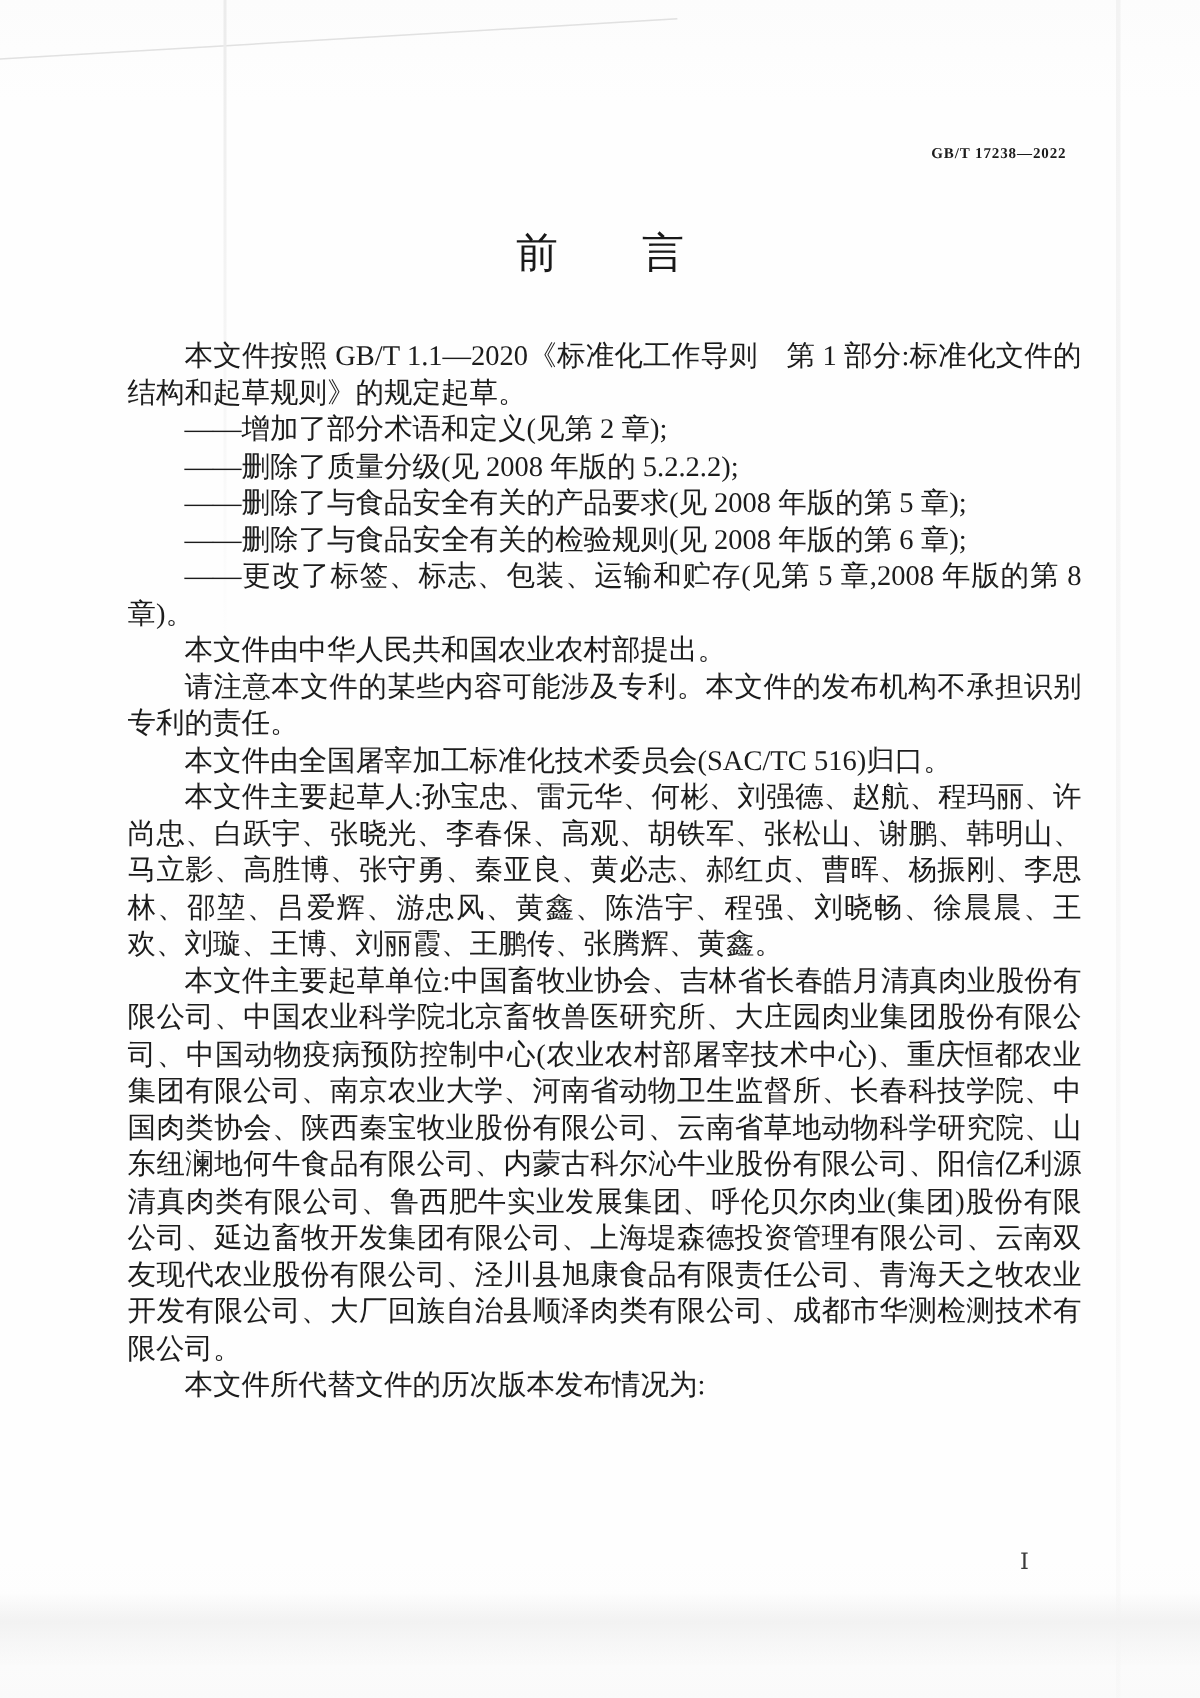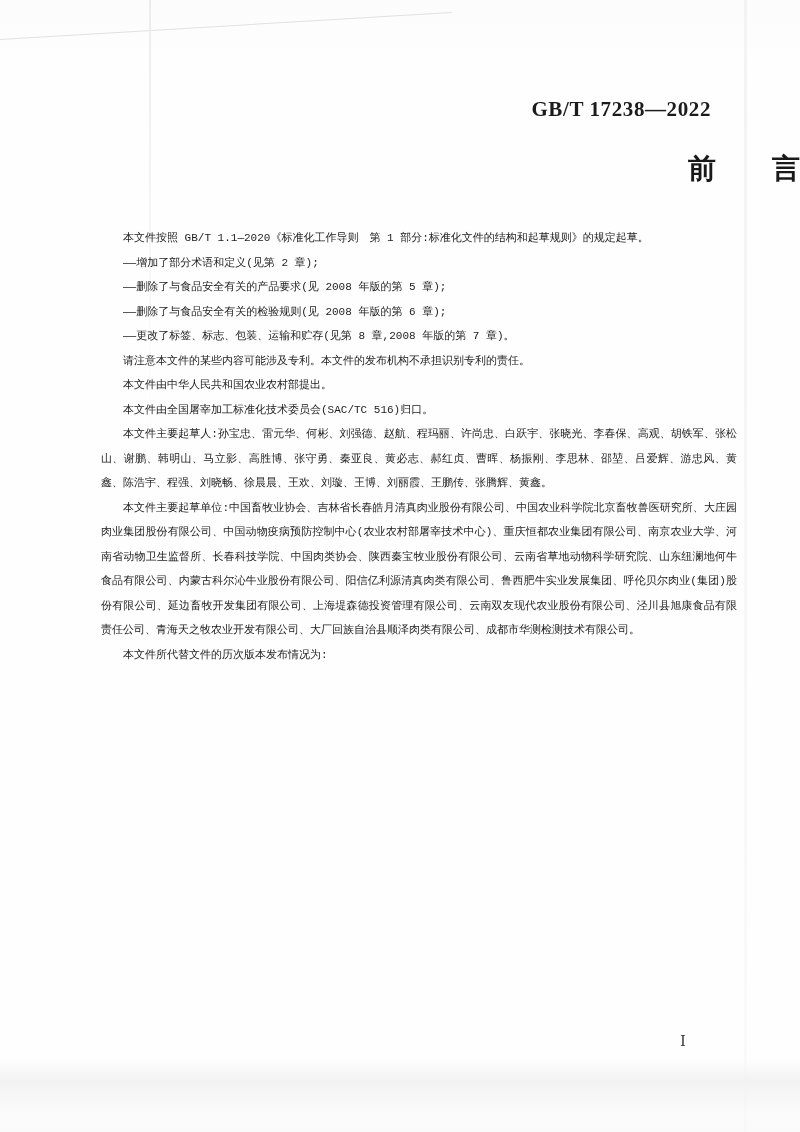--- a/index.html
+++ b/index.html
@@ -32,39 +32,38 @@
     width: 3px; height: 1132px;
     background: linear-gradient(180deg, #f3f3f3, rgba(243,243,243,.35));
   }
   .artifact-bottom-band {
     position: absolute; left: 0; right: 0; top: 1062px;
     height: 48px;
     background: linear-gradient(180deg, rgba(240,240,240,.0), #f2f2f2 40%, rgba(247,247,247,.2));
   }
   .doc-code {
     position: absolute; top: 97px; right: 89px;
-    font-size: 21px; font-weight: 700;
+    font-size: 10px; font-weight: 700;
     letter-spacing: .6px;
     color: #1b1b1b;
   }
   .title {
     position: absolute; top: 150px; left: 0;
-    width: 100%; text-align: right;
+    width: 100%; text-align: center;
     margin: 0;
-    font-size: 28px; font-weight: 700;
+    font-size: 28px; font-weight: 400;
     color: #191919;
   }
   .body-text {
-    position: absolute; top: 226px; left: 101px;
+    position: absolute; top: 226px; left: 85px;
     width: 636px;
-    font-size: 11px;
+    font-size: 19px;
     line-height: 24.5px;
     color: #1c1c1c;
     text-align: justify;
-    font-family: Liberation Mono, monospace;
   }
   .body-text p {
     margin: 0;
     text-indent: 2em;
     word-break: break-all;
   }
   .page-num {
     position: absolute; top: 1032px; left: 680px;
     font-size: 15px; color: #3a3a3a;
   }
@@ -79,25 +78,26 @@
   <div class="artifact-vline-right"></div>
   <div class="artifact-bottom-band"></div>
 
   <div class="doc-code">GB/T 17238—2022</div>
 
   <h1 class="title">前　　言</h1>
 
   <div class="body-text">
     <p>本文件按照 GB/T 1.1—2020《标准化工作导则　第 1 部分:标准化文件的结构和起草规则》的规定起草。</p>
     <p>——增加了部分术语和定义(见第 2 章);</p>
+    <p>——删除了质量分级(见 2008 年版的 5.2.2.2);</p>
     <p>——删除了与食品安全有关的产品要求(见 2008 年版的第 5 章);</p>
     <p>——删除了与食品安全有关的检验规则(见 2008 年版的第 6 章);</p>
-    <p>——更改了标签、标志、包装、运输和贮存(见第 8 章,2008 年版的第 7 章)。</p>
+    <p>——更改了标签、标志、包装、运输和贮存(见第 5 章,2008 年版的第 8 章)。</p>
+    <p>本文件由中华人民共和国农业农村部提出。</p>
     <p>请注意本文件的某些内容可能涉及专利。本文件的发布机构不承担识别专利的责任。</p>
-    <p>本文件由中华人民共和国农业农村部提出。</p>
     <p>本文件由全国屠宰加工标准化技术委员会(SAC/TC 516)归口。</p>
     <p>本文件主要起草人:孙宝忠、雷元华、何彬、刘强德、赵航、程玛丽、许尚忠、白跃宇、张晓光、李春保、高观、胡铁军、张松山、谢鹏、韩明山、马立影、高胜博、张守勇、秦亚良、黄必志、郝红贞、曹晖、杨振刚、李思林、邵堃、吕爱辉、游忠风、黄鑫、陈浩宇、程强、刘晓畅、徐晨晨、王欢、刘璇、王博、刘丽霞、王鹏传、张腾辉、黄鑫。</p>
     <p>本文件主要起草单位:中国畜牧业协会、吉林省长春皓月清真肉业股份有限公司、中国农业科学院北京畜牧兽医研究所、大庄园肉业集团股份有限公司、中国动物疫病预防控制中心(农业农村部屠宰技术中心)、重庆恒都农业集团有限公司、南京农业大学、河南省动物卫生监督所、长春科技学院、中国肉类协会、陕西秦宝牧业股份有限公司、云南省草地动物科学研究院、山东纽澜地何牛食品有限公司、内蒙古科尔沁牛业股份有限公司、阳信亿利源清真肉类有限公司、鲁西肥牛实业发展集团、呼伦贝尔肉业(集团)股份有限公司、延边畜牧开发集团有限公司、上海堤森德投资管理有限公司、云南双友现代农业股份有限公司、泾川县旭康食品有限责任公司、青海天之牧农业开发有限公司、大厂回族自治县顺泽肉类有限公司、成都市华测检测技术有限公司。</p>
     <p>本文件所代替文件的历次版本发布情况为:</p>
   </div>
 
   <div class="page-num">Ⅰ</div>
 
 </div>
 

